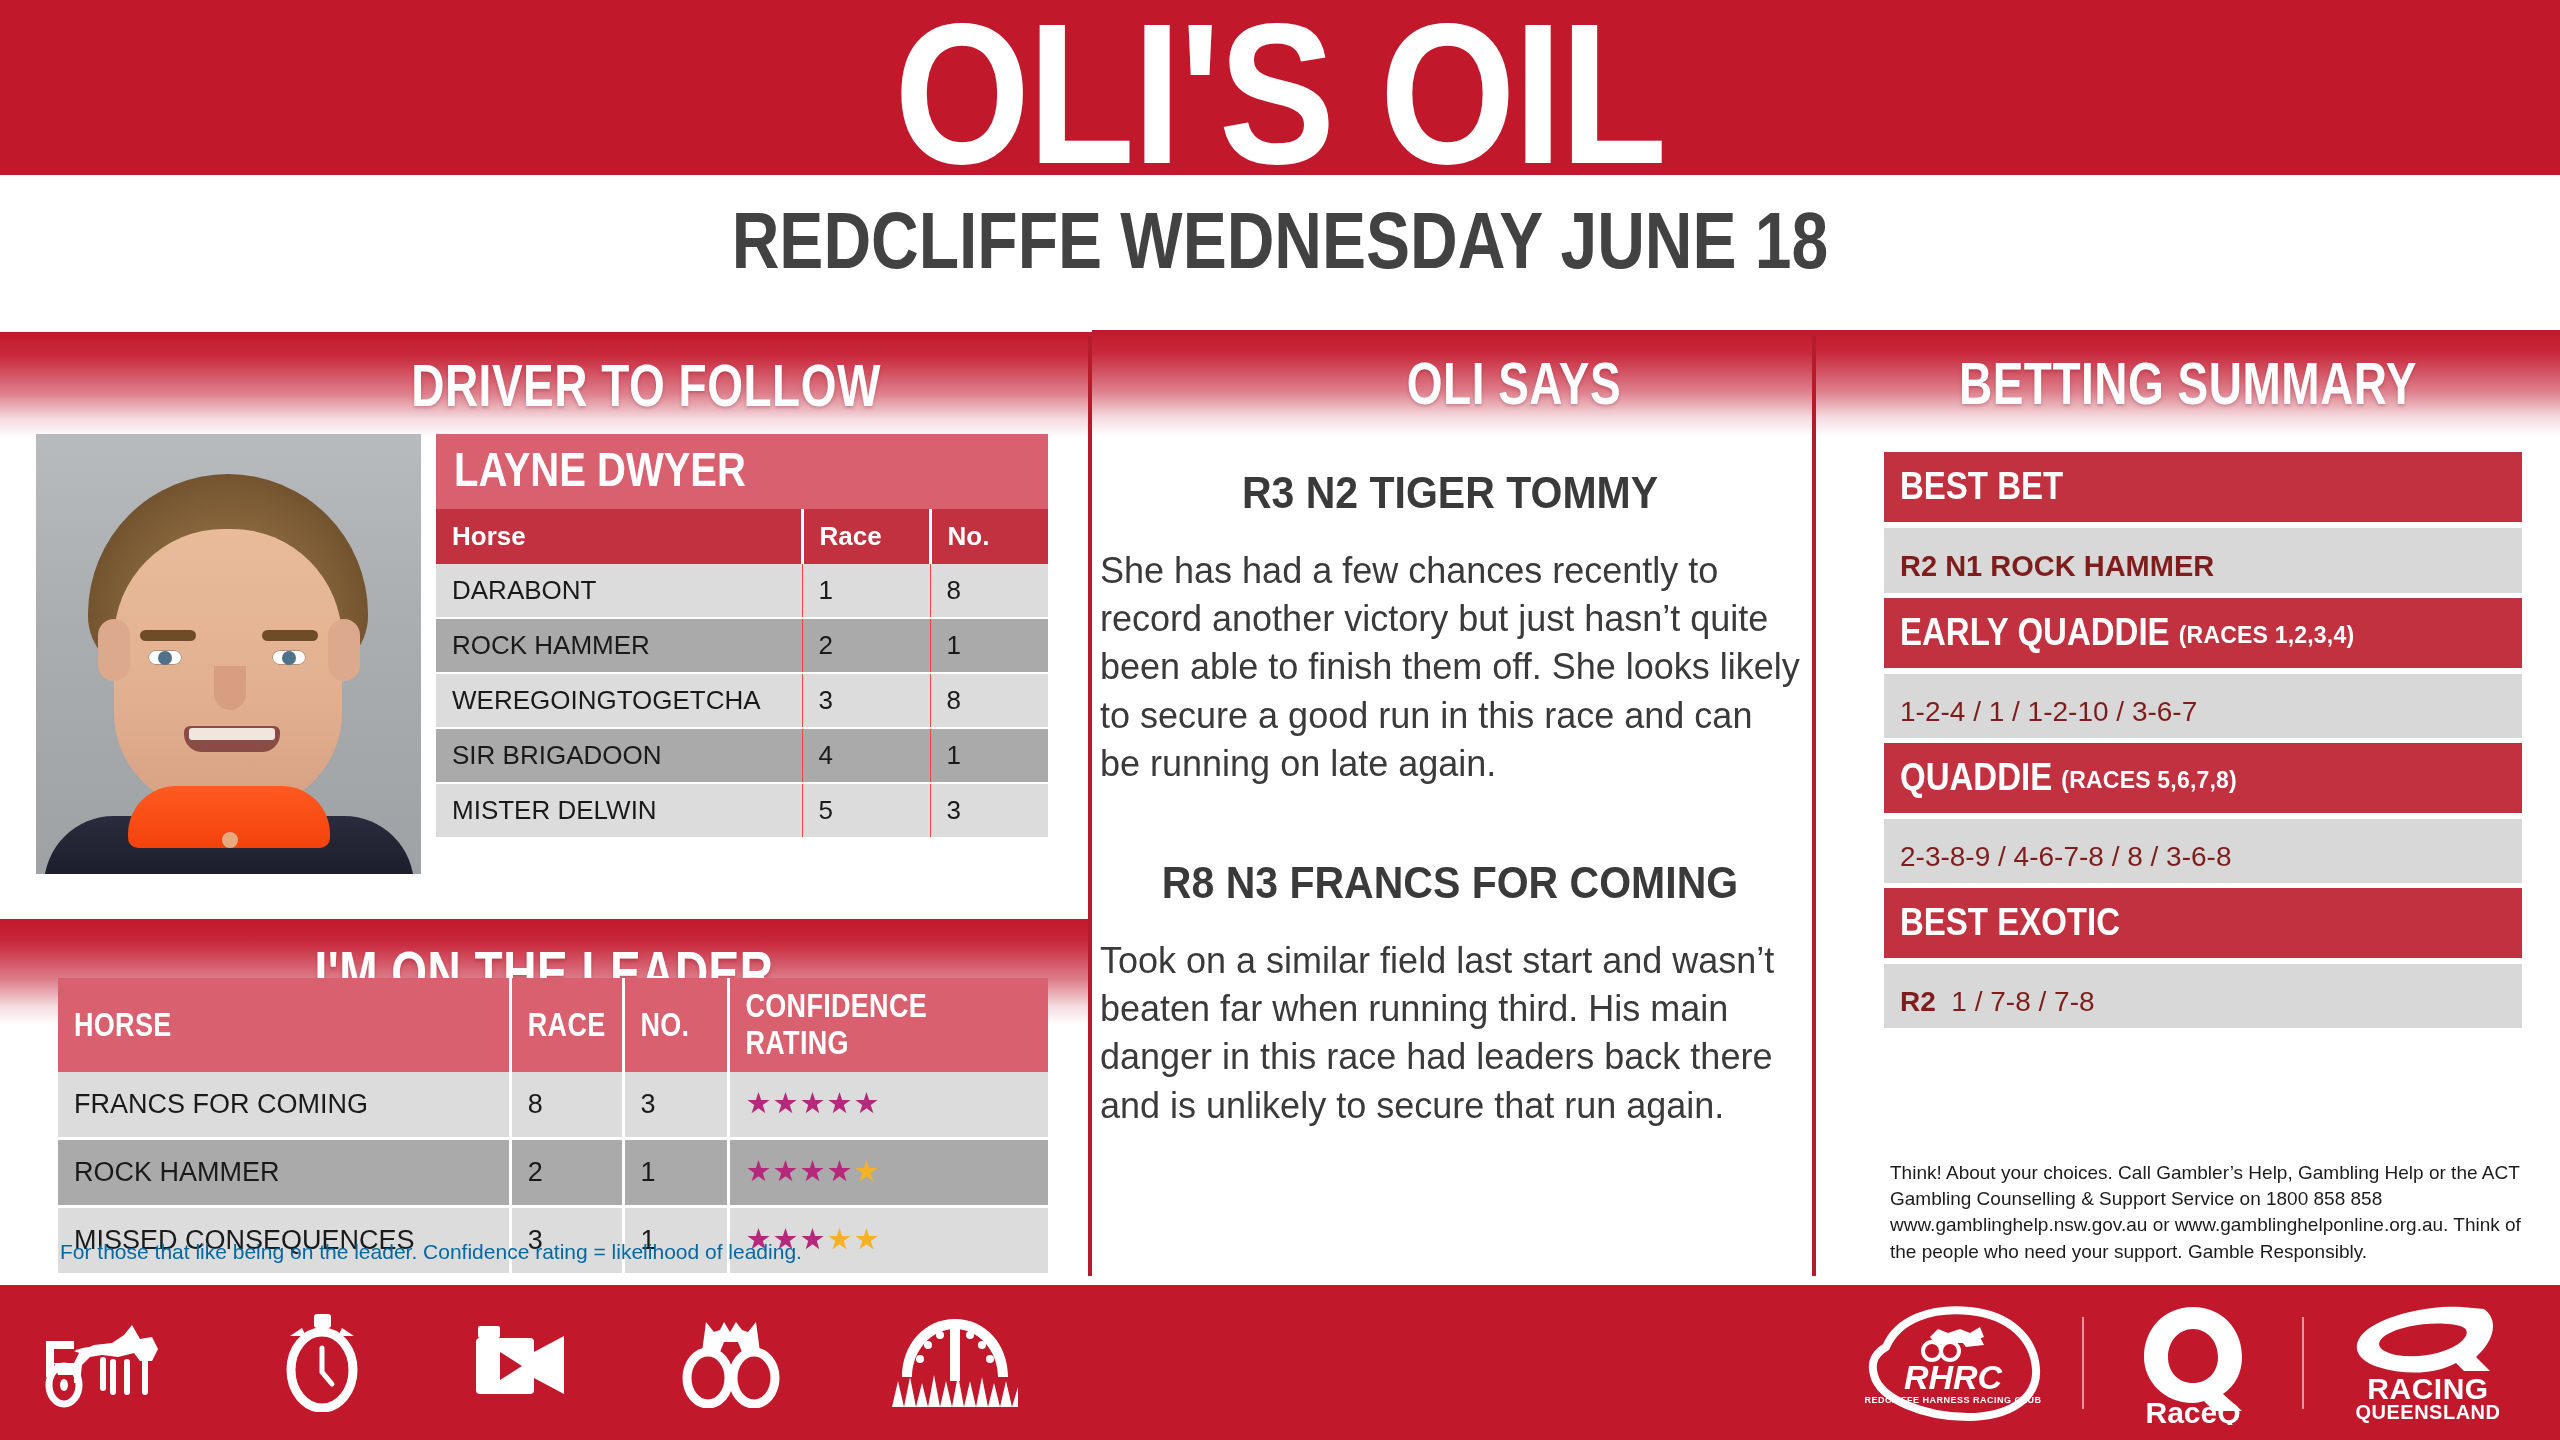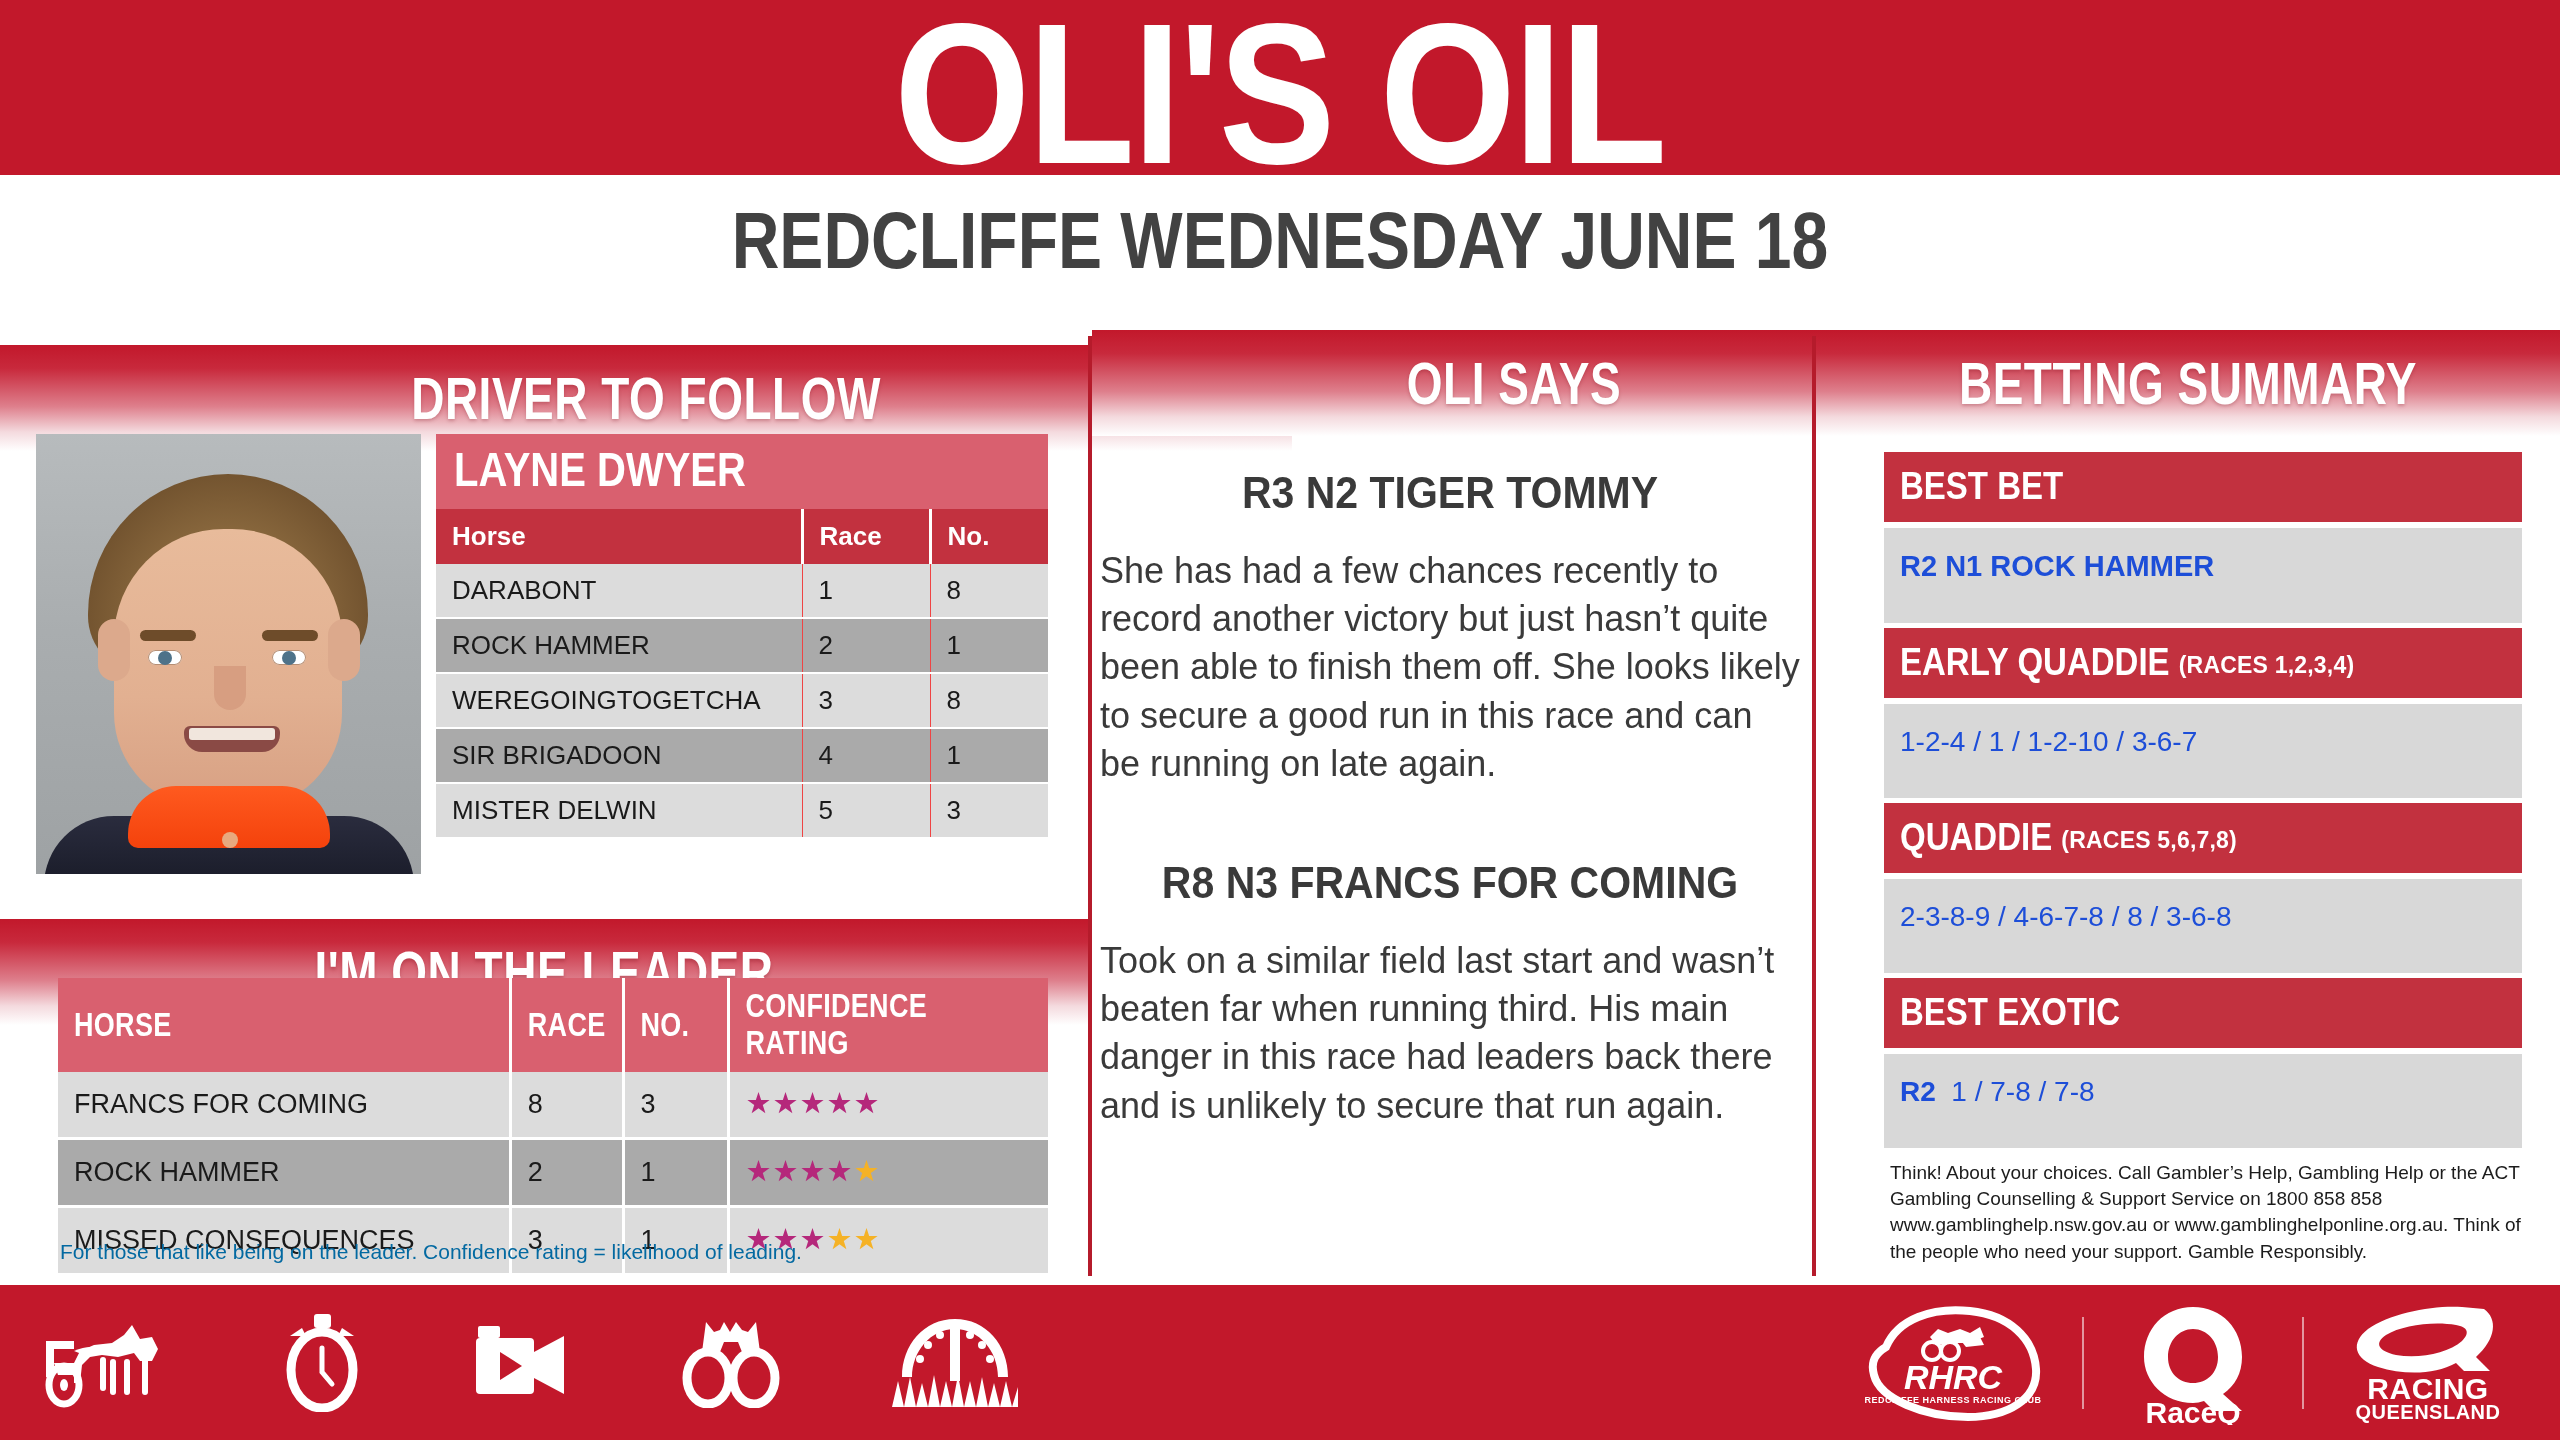--- a/index.html
+++ b/index.html
@@ -156,22 +156,22 @@
 
   
   .bs { position:absolute; left:1884px; top:452px; width:638px; }
   .bs-head {
     background:#C2313F; color:#ffffff; font-weight:bold; font-size:33px;
     padding:15px 16px 17px 16px; margin-bottom:6px;
   }
   .bs-head .h-main { display:inline-block; transform: scaleY(1.2); transform-origin:left center; }
   .bs-head .h-sub  { font-size:23px; letter-spacing:0.2px; }
   .bs-val {
-    background:#D8D8D8; color:#1d4ed8; font-size:28px;
-    padding:22px 16px 40px 16px; margin-bottom:5px;
+    background:#D8D8D8; color:#7f1d1d; font-size:28px;
+    padding:22px 16px 10px 16px; margin-bottom:5px;
   }
   .bs-val.bold { font-weight:bold; font-size:29px; }
   .bs-val .rlabel { font-weight:bold;margin-top:10px; }
   .bs-legal {
     position:absolute; left:1890px; top:1160px; width:650px;
     font-size:19px; line-height:1.38; color:#1c1c1c;
   }
 
   
   .footer {
@@ -191,21 +191,21 @@
 
 <div class="page">
 
   <div class="top-banner">
     <div class="masthead">OLI'S OIL</div>
   </div>
   <div class="subtitle-bar">
     <div class="subtitle">REDCLIFFE WEDNESDAY JUNE 18</div>
   </div>
 
-  <div class="sec-band" style="left:0px; top:345px; width:1292px;">
+  <div class="sec-band" style="left:0px; top:332px; width:1292px;">
     <span>DRIVER TO FOLLOW</span>
   </div>
   <div class="sec-band" style="left:1092px; top:330px; width:844px;">
     <span>OLI SAYS</span>
   </div>
   <div class="sec-band" style="left:1816px; top:330px; width:744px;">
     <span>BETTING SUMMARY</span>
   </div>
 
   <div class="vdiv" style="left:1088px; top:336px; height:940px;"></div>

